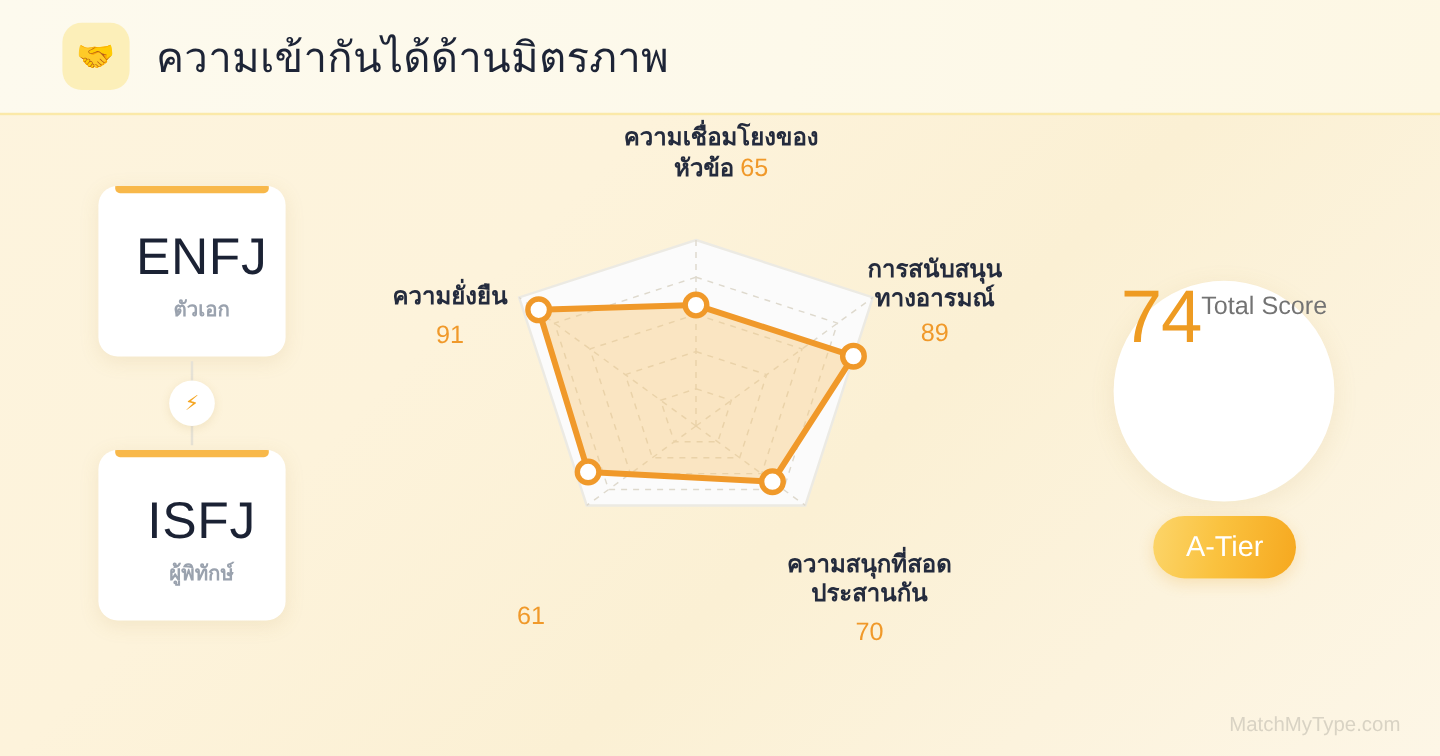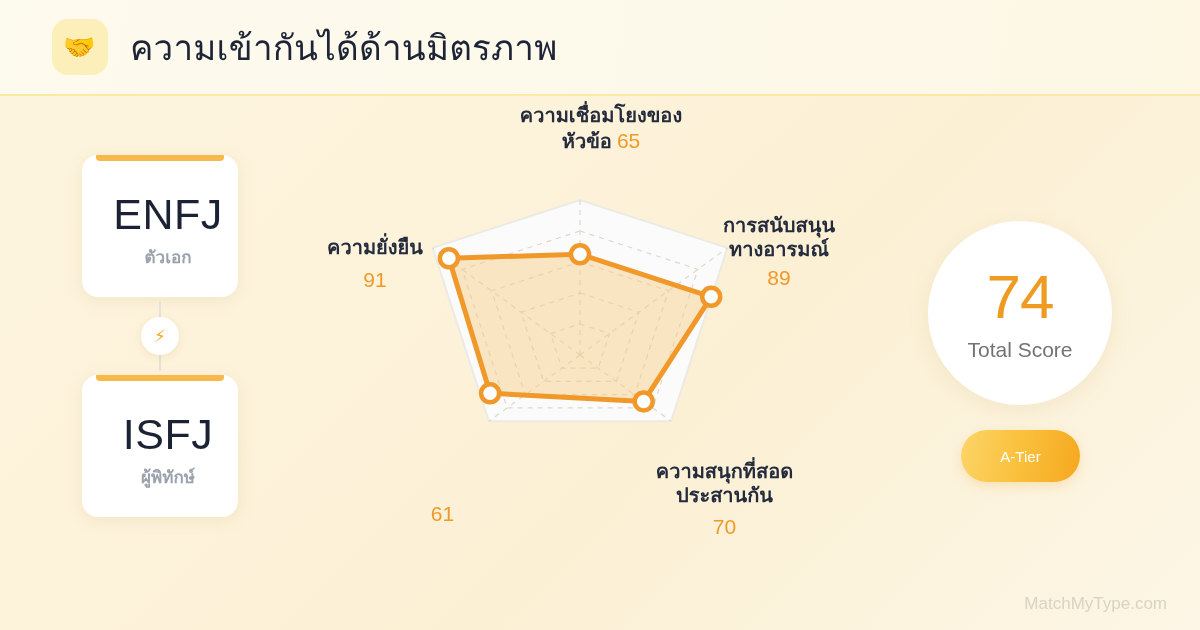--- a/index.html
+++ b/index.html
@@ -171,29 +171,29 @@
   #label-3 { left: 75px; top: 398px; width: 135px; text-align: center; }
   #label-3 .axis-label-value { display: block; margin-top: 7px; }
 
   #label-4 { left: 16px; top: 140px; width: 118px; text-align: center; }
   #label-4 .axis-label-value { display: block; margin-top: 7px; }
 
   
   #score-circle {
     position: absolute;
     left: 928px;
-    top: 221px;
+    top: 234px;
     width: 184px;
     height: 184px;
     border-radius: 50%;
     background: #ffffff;
     box-shadow: 0 5px 20px rgba(185,155,75,0.13);
     display: flex;
-    flex-direction: column;
-    align-items: center;
+    flex-direction: row;
+    align-items: flex-start;
     justify-content: center;
   }
   #score-value {
     font-size: 62px;
     font-weight: 400;
     color: #ee9b22;
     line-height: 1;
     letter-spacing: -1px;
   }
   #score-caption {
@@ -210,21 +210,21 @@
     width: 119px;
     height: 52px;
     border-radius: 26px;
     background: linear-gradient(100deg, #fcd56a 0%, #fac23f 45%, #f6a81f 100%);
     box-shadow: 0 4px 12px rgba(230,160,30,0.22);
     display: flex;
     align-items: center;
     justify-content: center;
   }
   #tier-label {
-    font-size: 15px;
+    font-size: 24px;
     color: #ffffff;
     line-height: 1;
   }
 
   #watermark {
     position: absolute;
     right: 33px;
     bottom: 18px;
     font-size: 17px;
     color: #d9d3c4;

